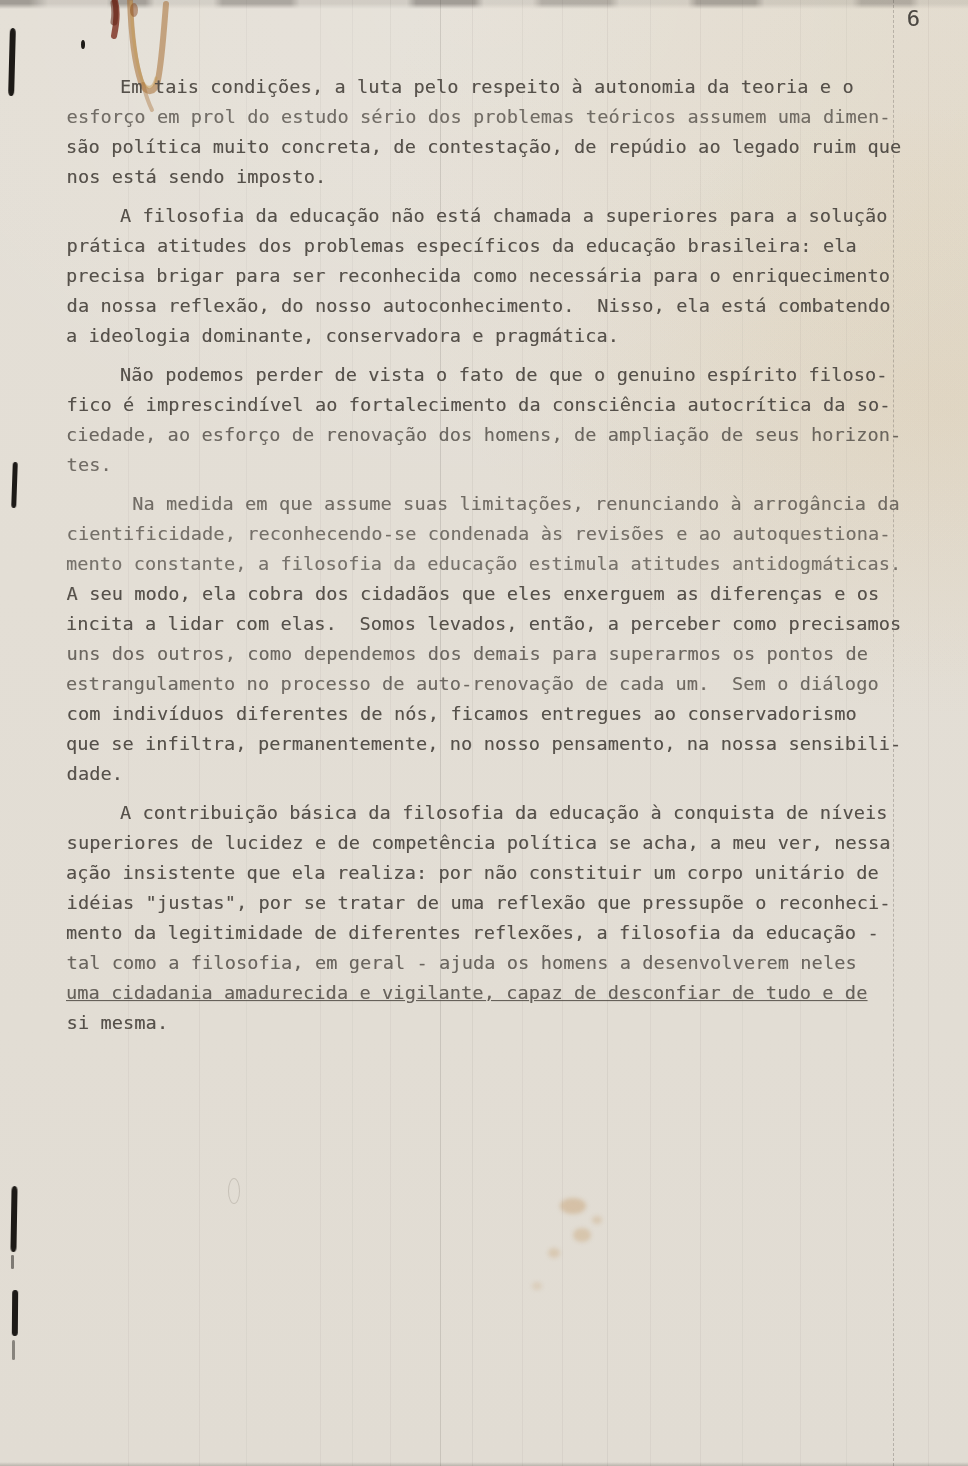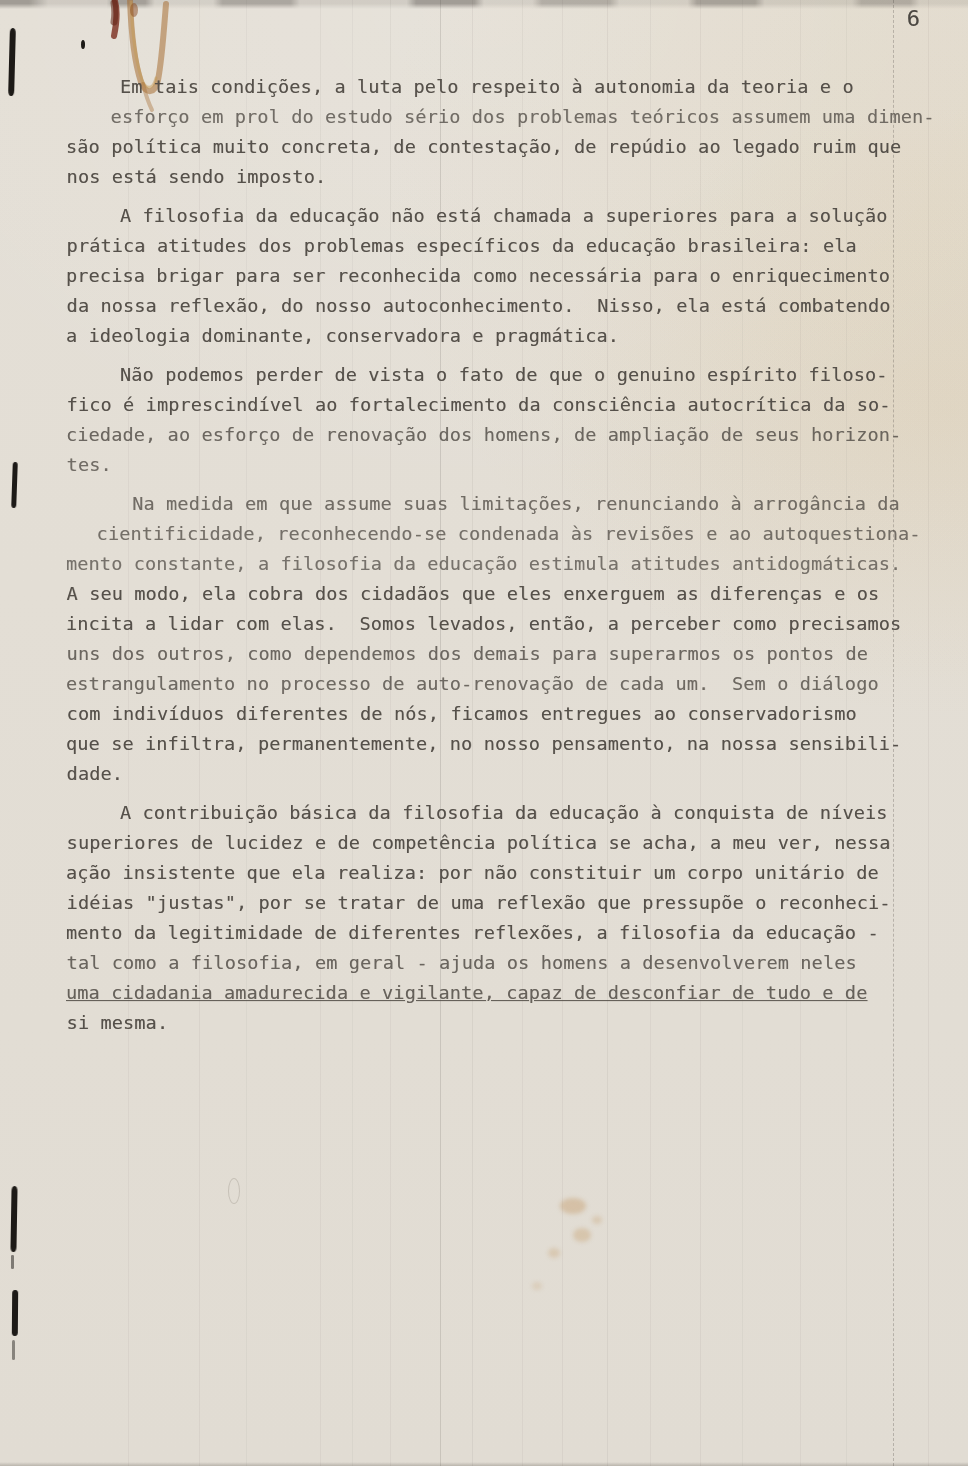--- a/index.html
+++ b/index.html
@@ -81,25 +81,25 @@
   
   .text-block{position:absolute;left:66px;top:72px;right:56px;font-size:18.5px;}
   .para{margin:0 0 9px 0;}
   .line{
     height:30px;line-height:30px;white-space:pre;letter-spacing:.15px;
     text-shadow:.3px .3px .55px rgba(80,74,66,.38);
   }
   .line.indent{padding-left:54px;}
   .line:nth-child(even){transform:translateX(.6px);}
   
-  .para:nth-child(1) .line:nth-child(2){opacity:.80;margin-left:44px;}
+  .para:nth-child(1) .line:nth-child(2){opacity:.80;}
   .para:nth-child(3) .line:nth-child(3){opacity:.84;}
   .para:nth-child(3) .line:nth-child(4){opacity:.80;}
   .para:nth-child(4) .line:nth-child(1){opacity:.80;text-align:center;}
-  .para:nth-child(4) .line:nth-child(2){opacity:.78;margin-left:30px;}
+  .para:nth-child(4) .line:nth-child(2){opacity:.78;}
   .para:nth-child(4) .line:nth-child(3){opacity:.76;}
   .para:nth-child(4) .line:nth-child(6){opacity:.84;}
   .para:nth-child(4) .line:nth-child(7){opacity:.82;}
   .para:nth-child(5) .line:nth-child(6){opacity:.85;}
   .para:nth-child(5) .line:nth-child(7){opacity:.88;text-decoration:underline;}
 </style>
 </head>
 <body>
 
 <div class="page">

